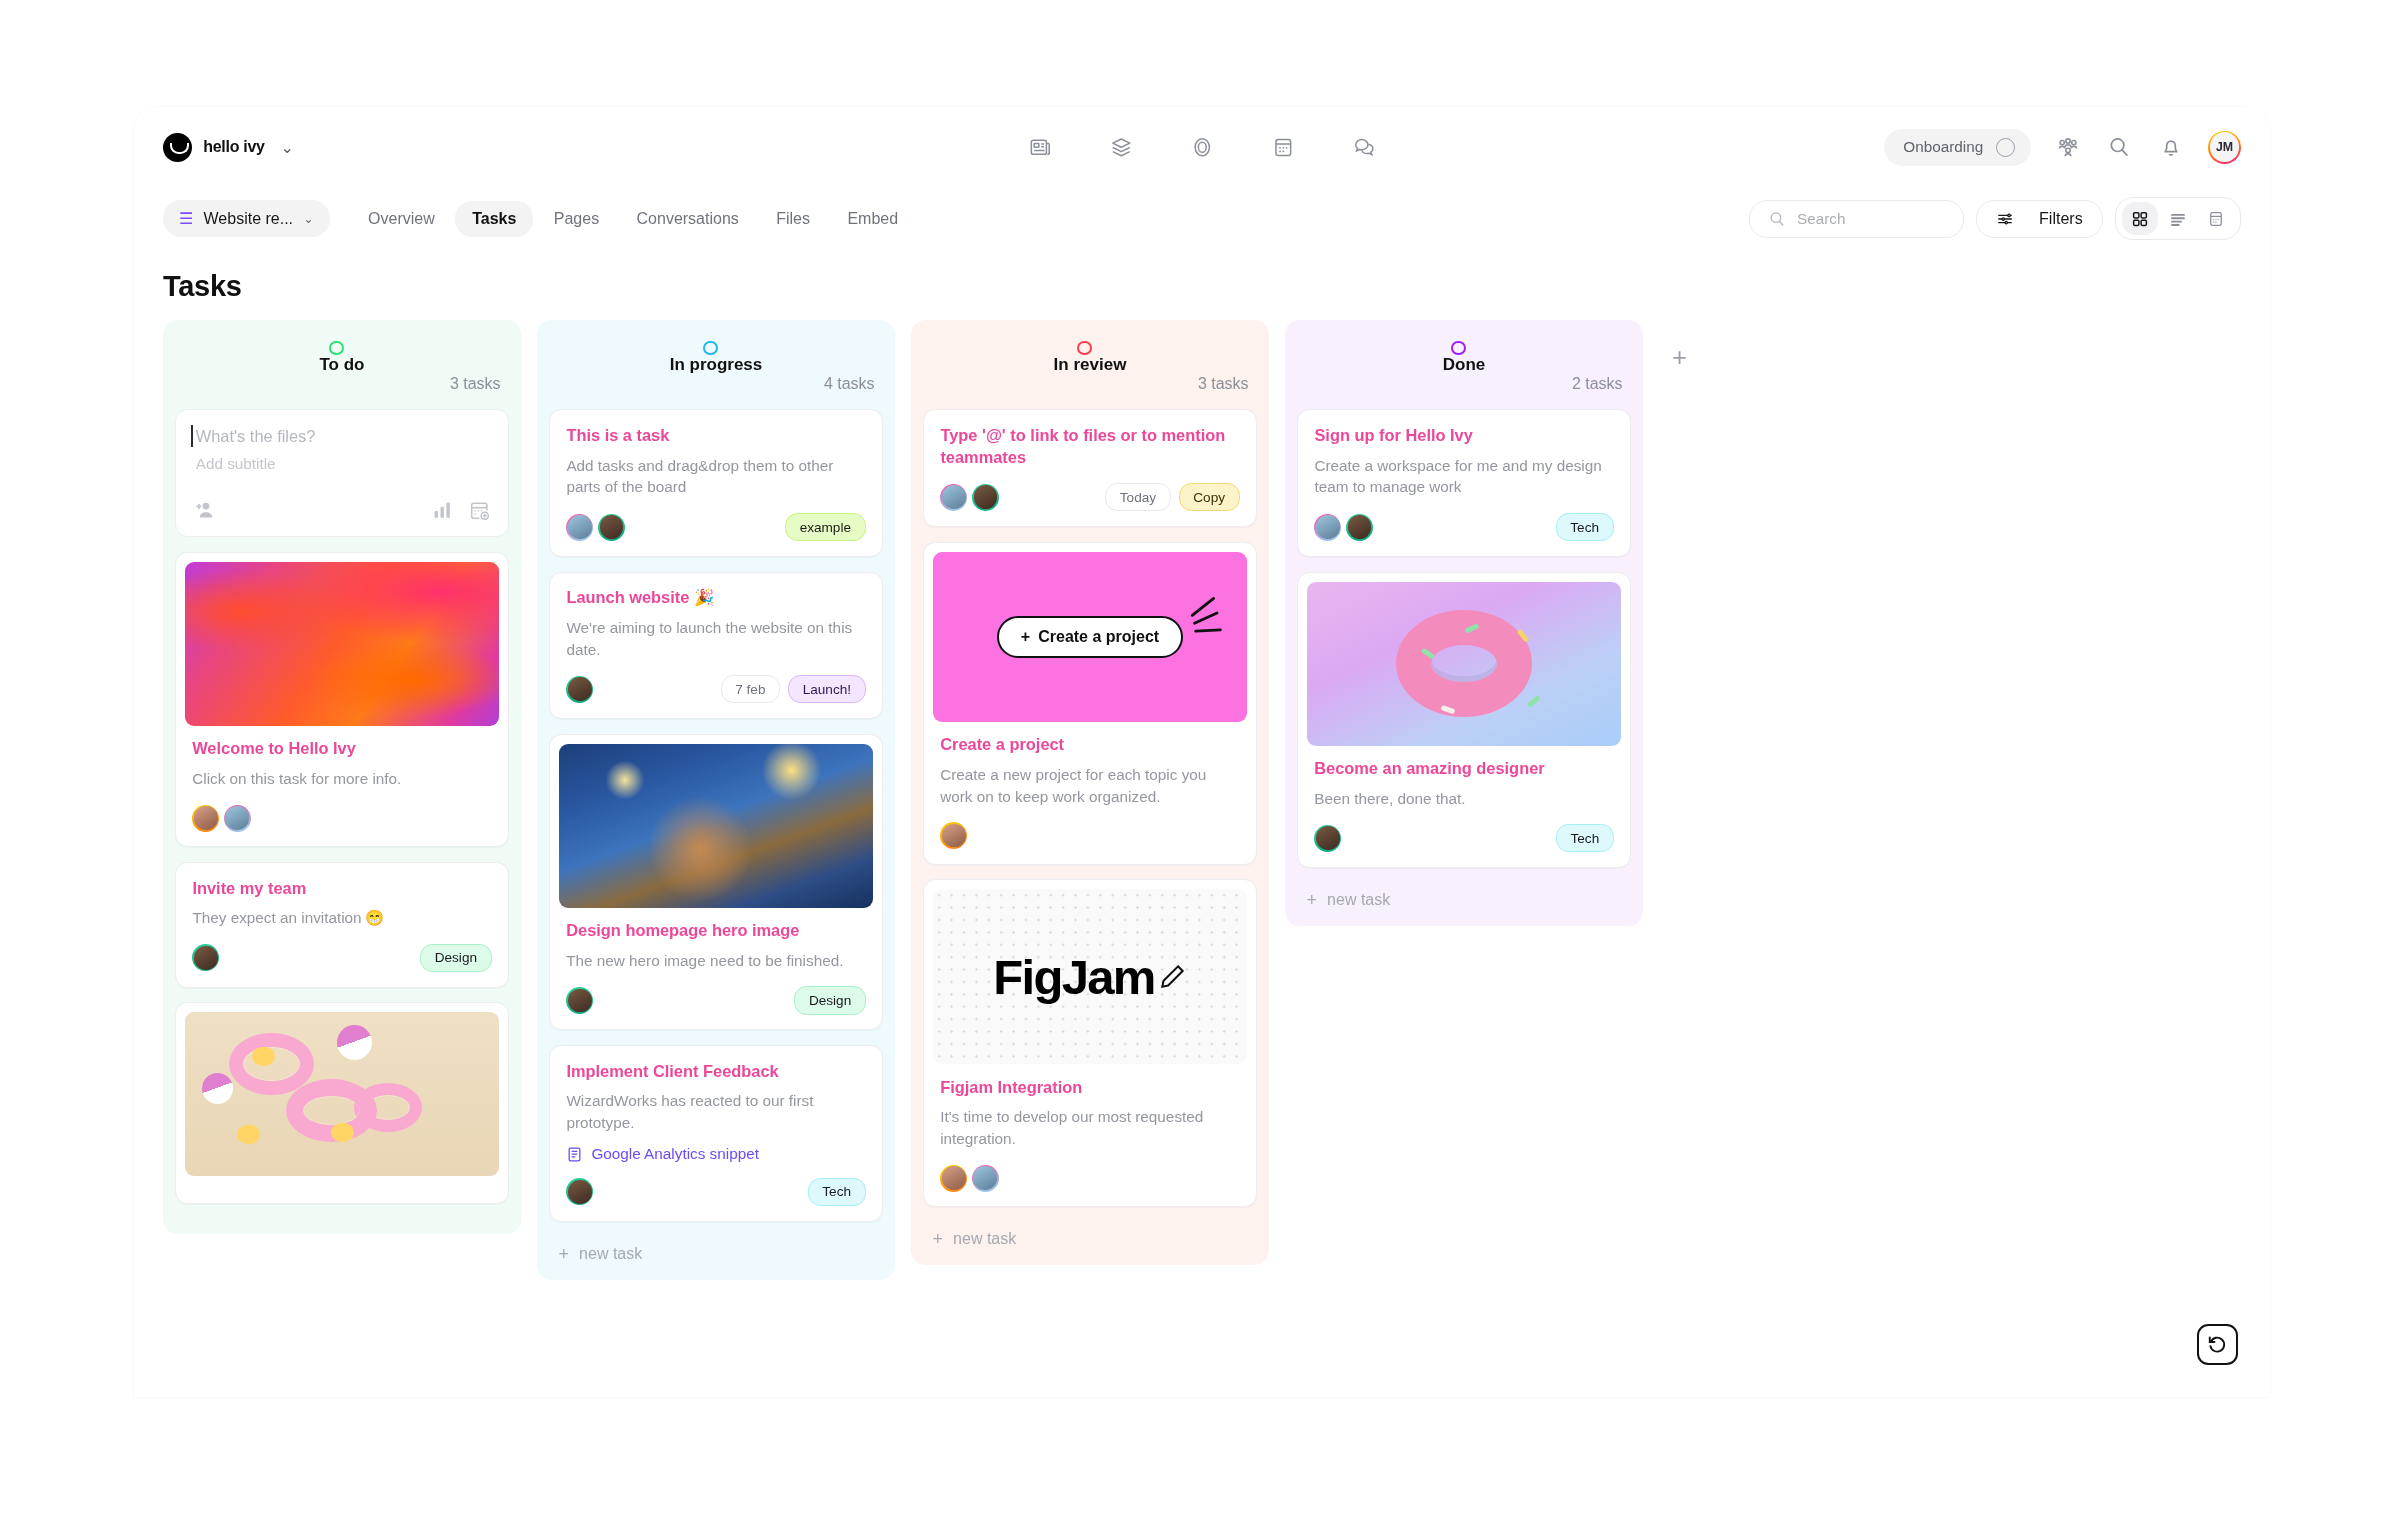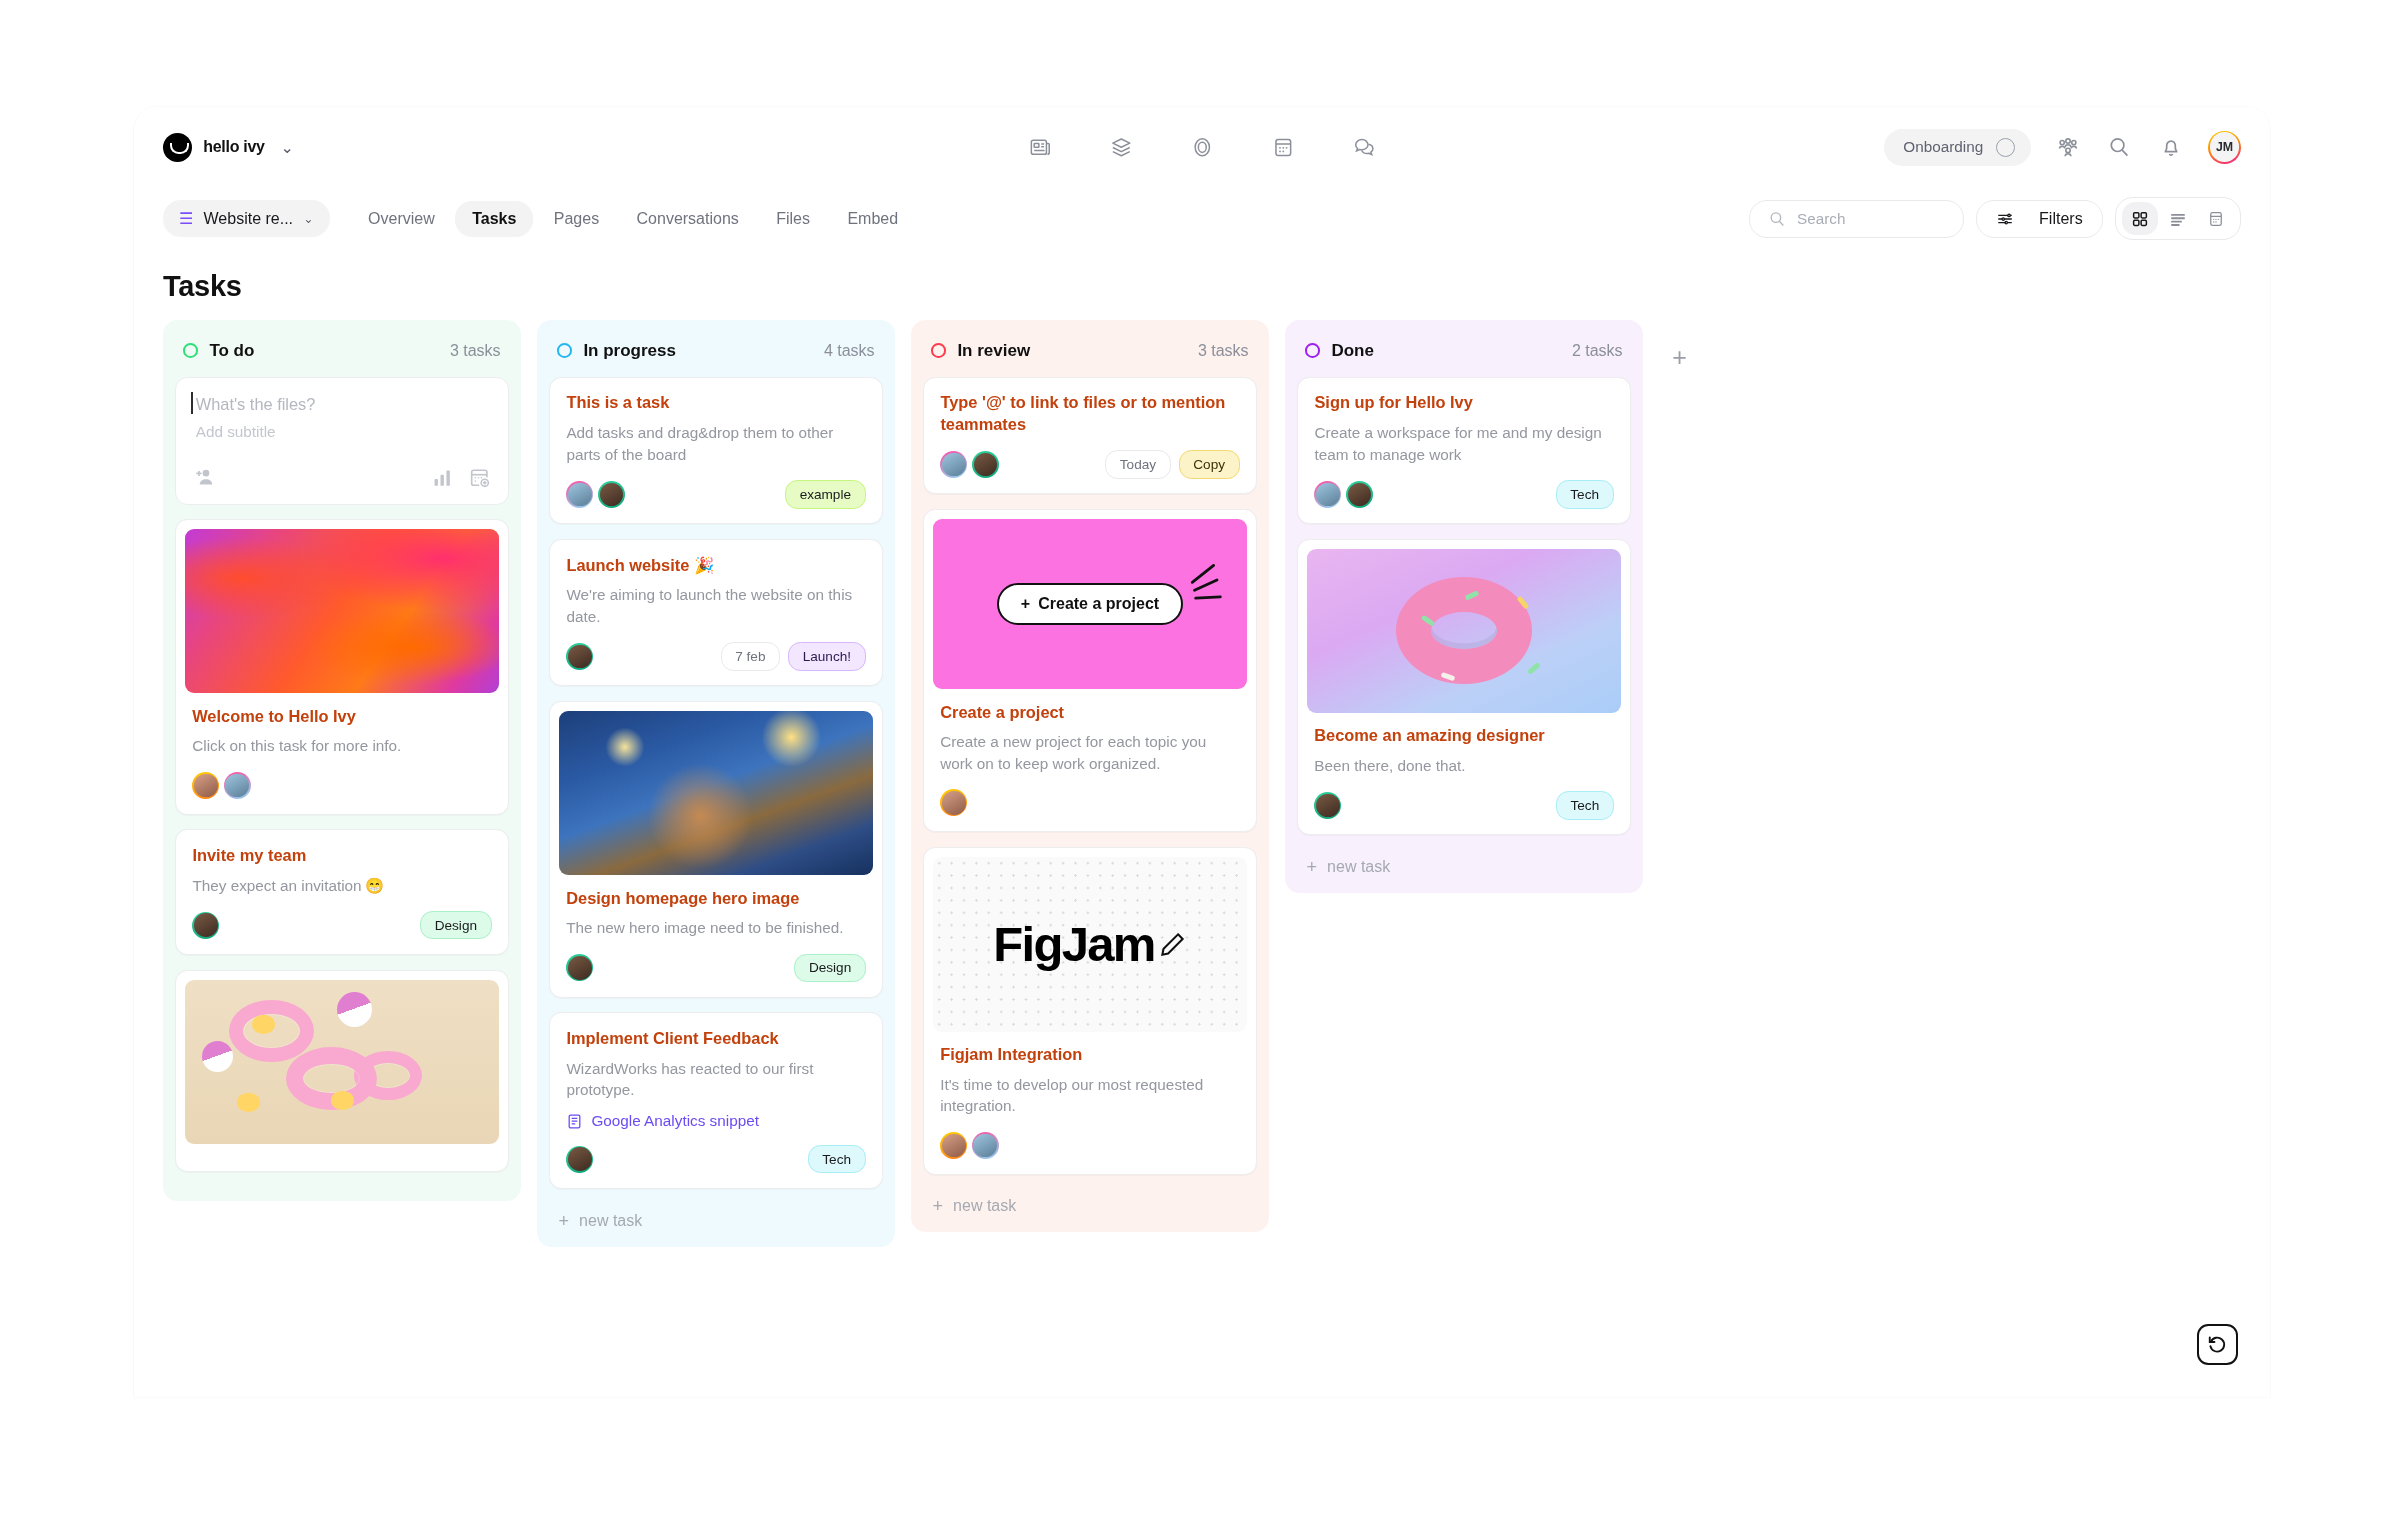--- a/index.html
+++ b/index.html
@@ -138,20 +138,21 @@
     align-items: flex-start;
   }
   .column {
     width: 358px; flex: none;
     border-radius: 14.7px;
     padding: 11.3px 12.4px 14.7px 12.4px;
   }
   .col-head {
     display: flex; align-items: center;
     padding: 9px 8px 16px 8px;
+    flex-direction: column;
   }
   .dot {
     width: 14.7px; height: 14.7px; border-radius: 50%;
     border: 2.8px solid #000; margin-right: 11.3px; flex: none;
   }
   .col-name { font-size: 17px; font-weight: 700; color: #111; }
   .col-count { margin-left: auto; font-size: 16px; color: #8b8f99; }
 
   .card {
     background: #fff; border: 1.1px solid #ededf0;
@@ -159,21 +160,21 @@
     margin-bottom: 14.7px;
     box-shadow: 0 0.6px 1.1px rgba(16,24,40,0.03);
   }
   .card.has-cover { padding: 9px 9px 14.7px 9px; }
   .card-cover {
     width: 100%; height: 164px; border-radius: 9px;
     margin-bottom: 12.4px; overflow: hidden; position: relative;
   }
   .card-body { padding: 0 6.8px; }
   .card-title {
-    font-size: 16.4px; font-weight: 700; color: #c2410c;
+    font-size: 16.4px; font-weight: 700; color: #ec4899;
     line-height: 1.32; margin-bottom: 8px;
   }
   .card-sub {
     font-size: 15.3px; color: #94979f; line-height: 1.42;
   }
   .card-link {
     display: flex; align-items: center; gap: 8px;
     margin-top: 11.3px; font-size: 15.3px; color: #6c4bf4; font-weight: 500;
   }
   .card-foot {

